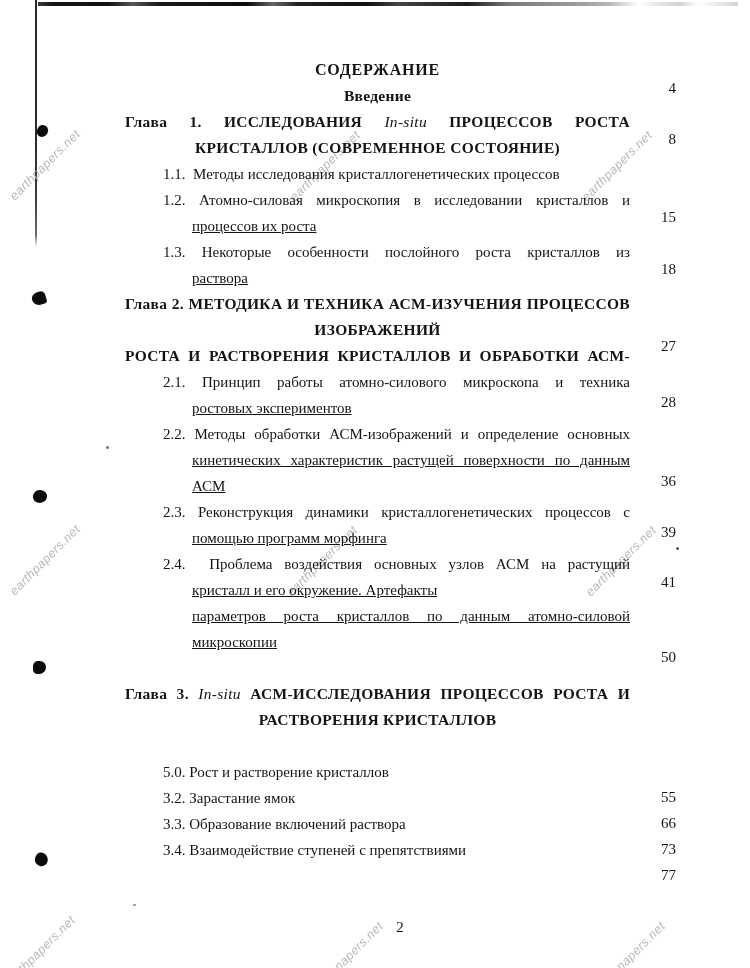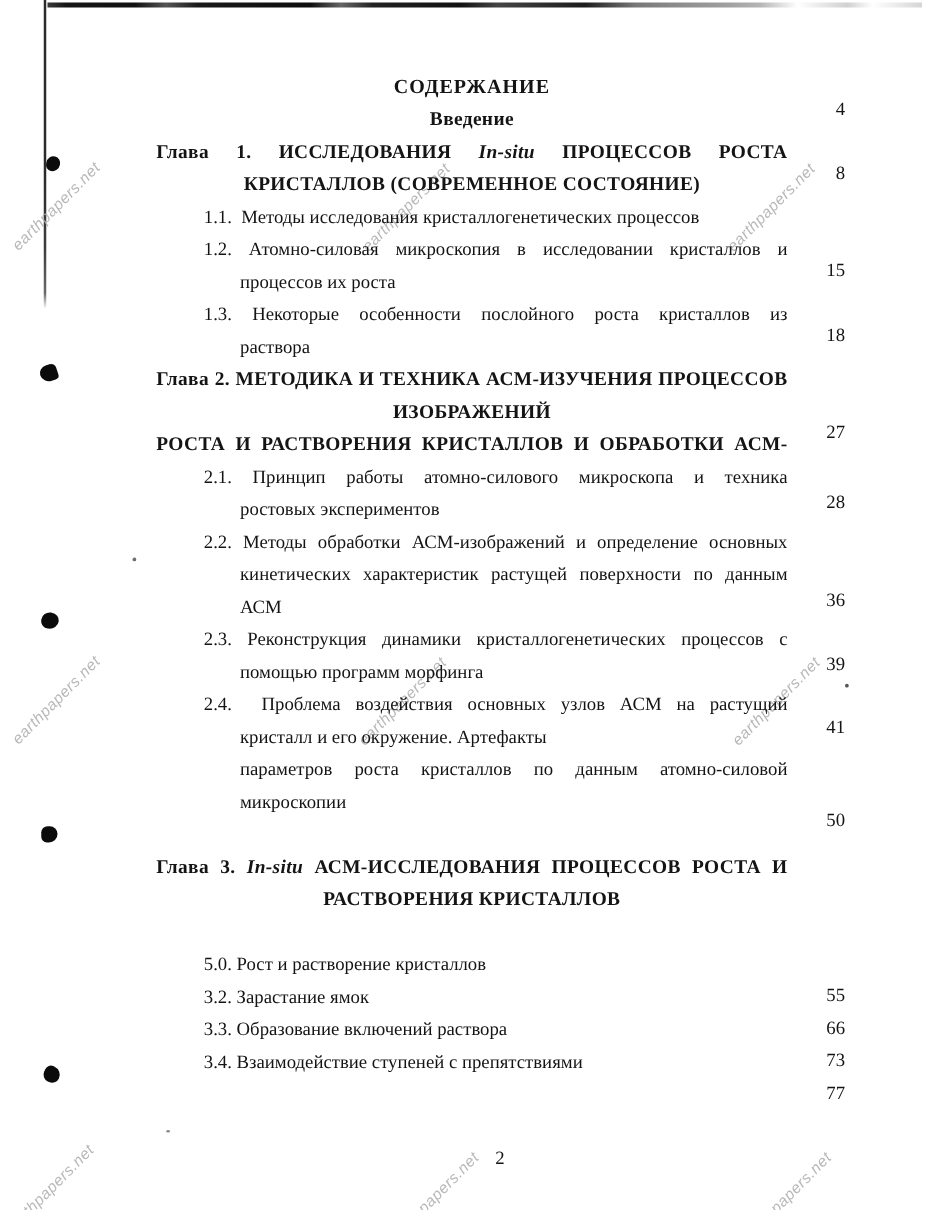--- a/index.html
+++ b/index.html
@@ -44,23 +44,23 @@
   }
   .w1{left:-3px;top:158px;}  .w2{left:277px;top:159px;}  .w3{left:569px;top:159px;}
   .w4{left:-3px;top:553px;}  .w5{left:274px;top:554px;}  .w6{left:573px;top:554px;}
   .w7{left:-8px;top:944px;}  .w8{left:300px;top:950px;}  .w9{left:582px;top:950px;}
   
   .content{position:absolute;left:125px;top:57px;width:505px;}
   .line{height:26px;line-height:26px;font-size:15px;white-space:normal;overflow:hidden;}
   .bold{font-weight:bold;font-size:15.5px;letter-spacing:.3px;text-align:center;}
   .title{font-size:16px;letter-spacing:.8px;}
   .ind1{padding-left:38px;}
-  .ind2{padding-left:67px;}
+  .ind2{padding-left:67px;text-decoration:underline;}
   .just{text-align:justify;text-align-last:justify;}
-  .emph{font-weight:bold;font-style:italic;}
+  .emph{font-weight:normal;font-style:italic;}
   .blank{height:26px;}
   
   .pnum{
     position:absolute;left:630px;width:46px;height:20px;line-height:20px;
     text-align:right;font-size:15px;color:#141414;
   }
   .footer-num{
     position:absolute;left:380px;top:916px;width:40px;height:22px;line-height:22px;
     text-align:center;font-size:15px;color:#141414;
   }

